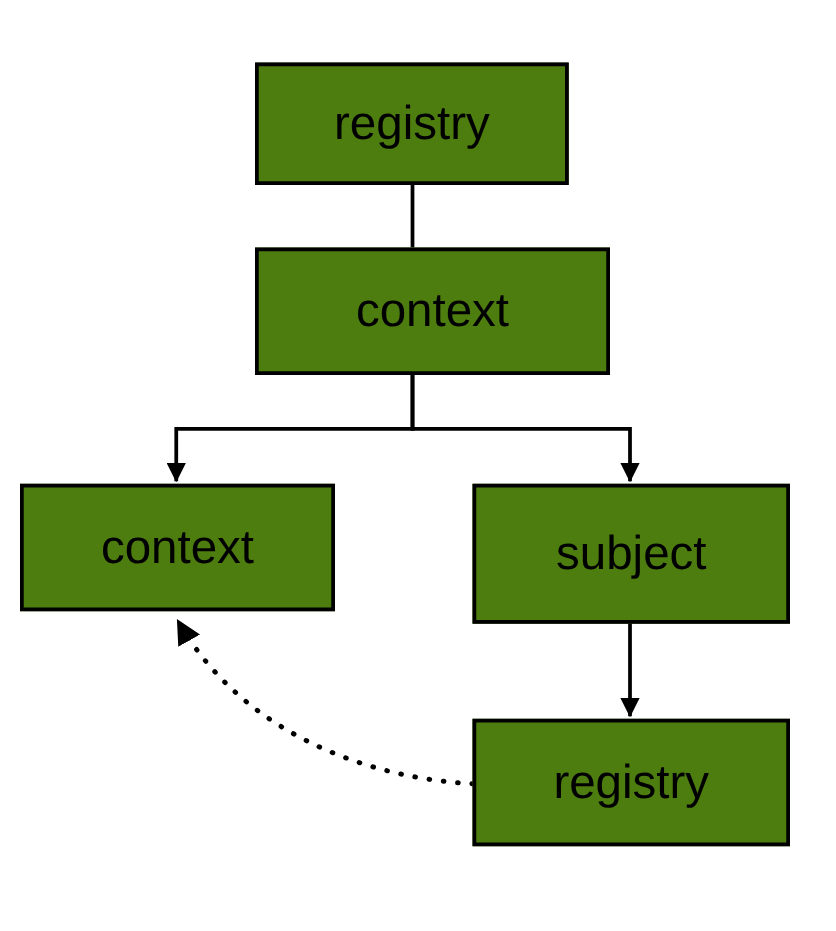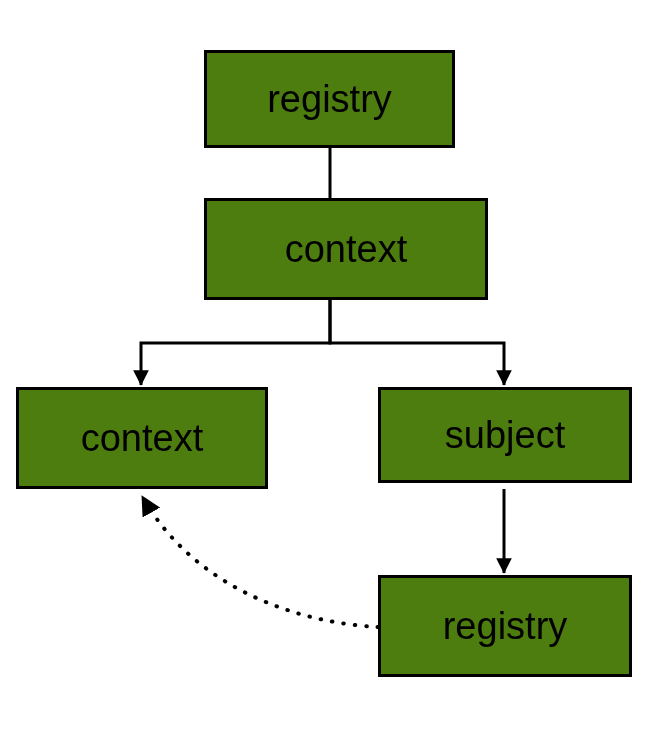--- a/index.html
+++ b/index.html
@@ -40,21 +40,21 @@
     font-size: 38px;
     line-height: 1;
     color: #000000;
     letter-spacing: 0px;
     white-space: nowrap;
     user-select: none;
   }
   #node-registry { left: 204px; top: 50px;  width: 251px; height: 98px;  }
   #node-context  { left: 204px; top: 198px; width: 284px; height: 102px; }
   #node-schema   { left: 16px;  top: 387px; width: 252px; height: 102px; }
-  #node-subject  { left: 378px; top: 387px; width: 254px; height: 96px; }
+  #node-subject  { left: 378px; top: 387px; width: 254px; height: 112px; }
   #node-version  { left: 378px; top: 575px; width: 254px; height: 102px; }
 </style>
 </head>
 <body>
 
 <div id="diagram-root">
 
   <svg id="edge-layer" viewBox="0 0 669 745" width="669" height="745" xmlns="http://www.w3.org/2000/svg">
     <defs>
       <marker id="arrowhead" viewBox="0 0 10 10" refX="9.5" refY="5" markerWidth="5.2" markerHeight="5.2" orient="auto-start-reverse">

